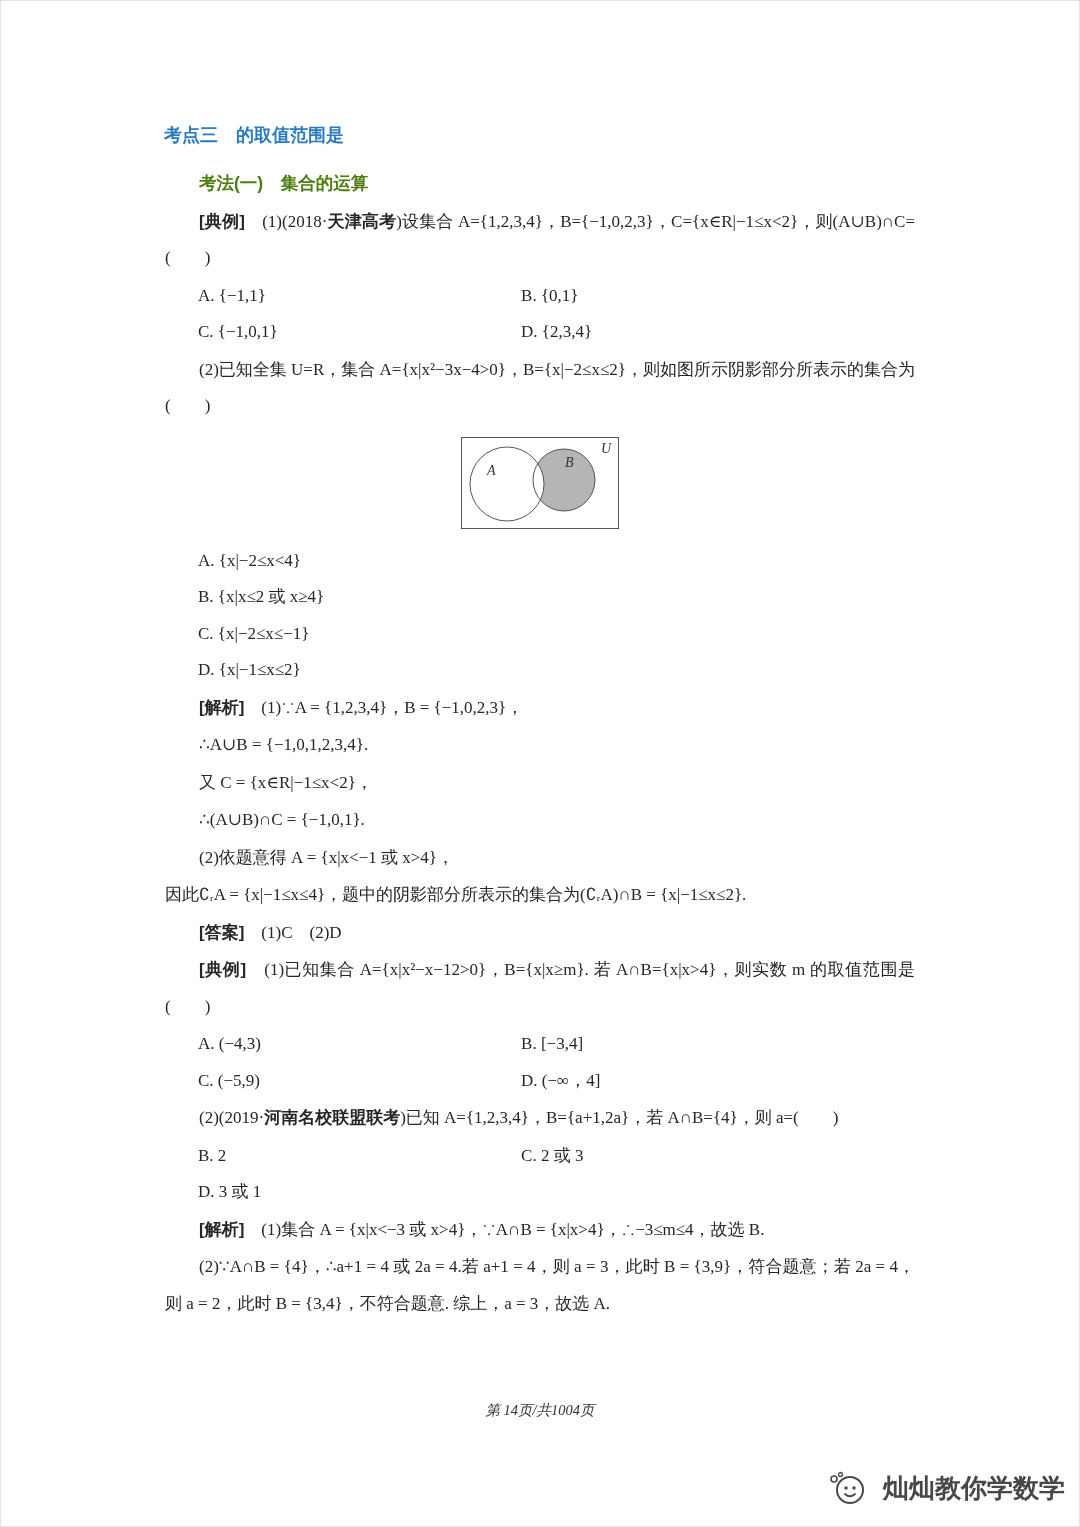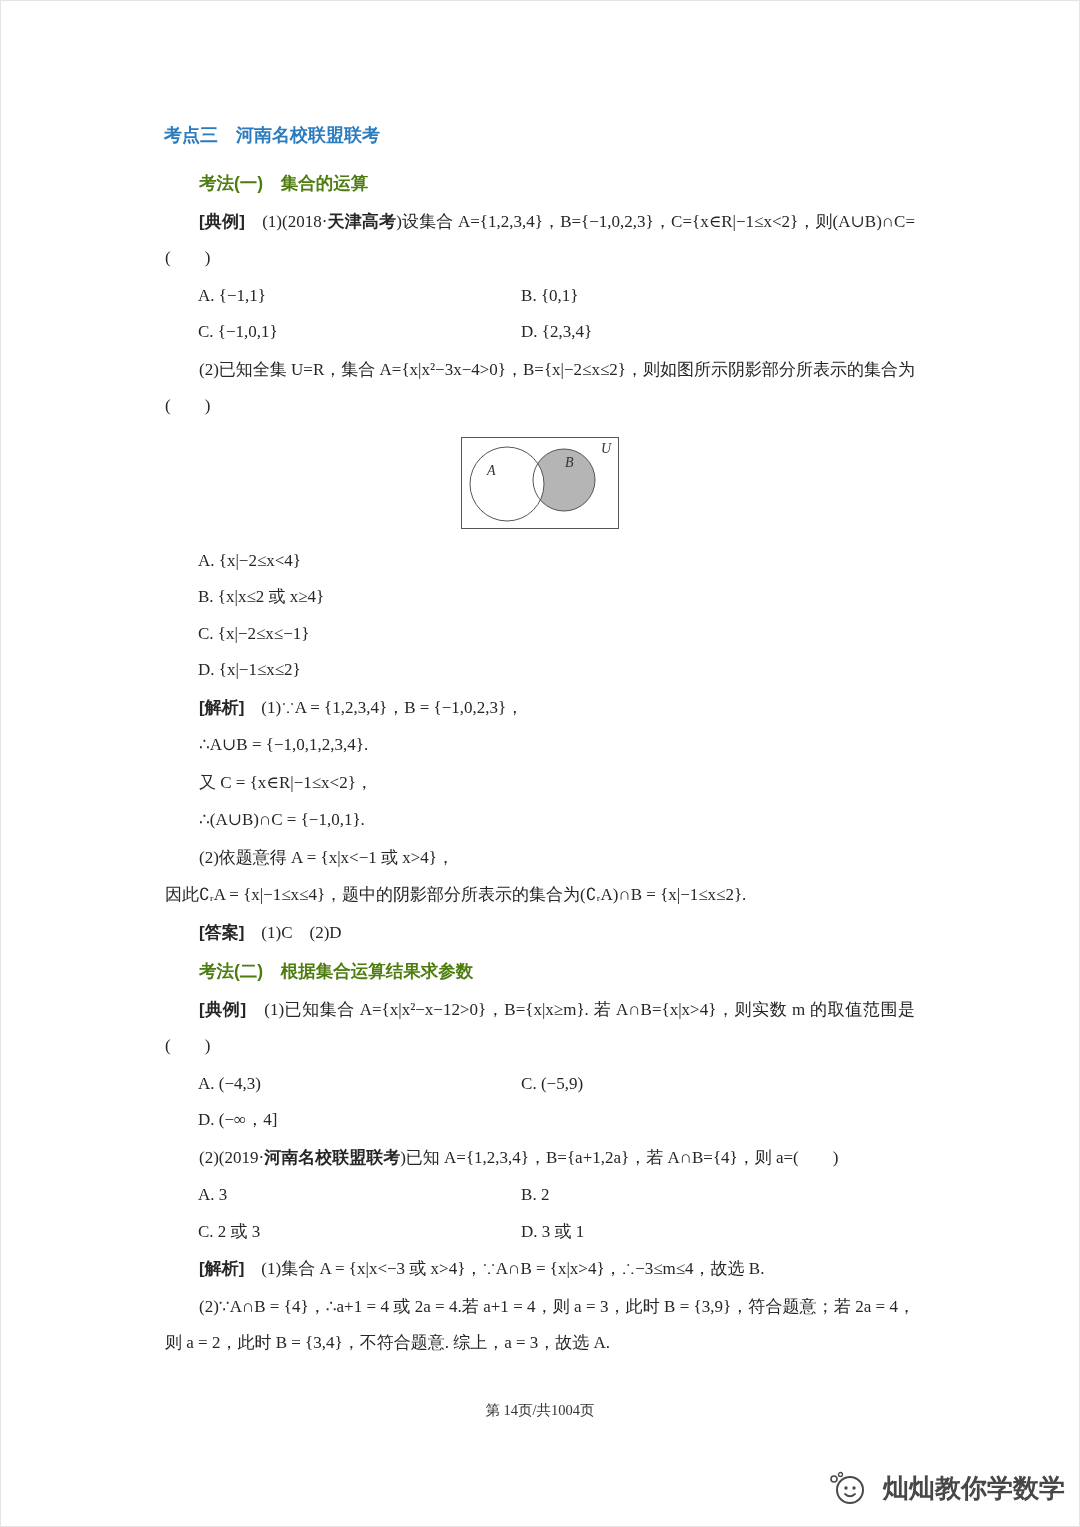--- a/index.html
+++ b/index.html
@@ -65,40 +65,41 @@
     font-size: 14px;
     fill: #333333;
   }
   .footer {
     position: absolute;
     left: 0; right: 0;
     bottom: 106px;
     text-align: center;
     font-size: 14.5px;
     color: #333333;
+    font-style: italic;
   }
   .watermark {
     position: absolute;
     right: 14px;
     bottom: 20px;
     display: flex;
     align-items: center;
     gap: 16px;
     font-family: "Liberation Sans", "DejaVu Sans", sans-serif;
     font-weight: bold;
     font-size: 26px;
     color: #474747;
   }
 </style>
 </head>
 <body>
 
 <div class="page">
 
-  <h1 class="sec-title">考点三　河南名校联盟联考</h1>
+  <h1 class="sec-title">考点三　的取值范围是</h1>
 
   <h2 class="method-title">考法(一)　集合的运算</h2>
 
   <p class="para indent"><b class="blab">[典例]</b><span>　(1)(2018·</span><b class="blab">天津高考</b><span>)设集合 A={1,2,3,4}，B={−1,0,2,3}，C={x∈R|−1≤x&lt;2}，则(A∪B)∩C=(　　)</span></p>
 
   <div class="opts2">
     <div>A. {−1,1}</div>
     <div>B. {0,1}</div>
     <div>C. {−1,0,1}</div>
     <div>D. {2,3,4}</div>
@@ -127,34 +128,33 @@
 
   <p class="para indent"><b class="blab">[解析]</b><span>　(1)∵A = {1,2,3,4}，B = {−1,0,2,3}，</span></p>
   <p class="para indent">∴A∪B = {−1,0,1,2,3,4}.</p>
   <p class="para indent">又 C = {x∈R|−1≤x&lt;2}，</p>
   <p class="para indent">∴(A∪B)∩C = {−1,0,1}.</p>
   <p class="para indent">(2)依题意得 A = {x|x&lt;−1 或 x&gt;4}，</p>
   <p class="para">因此∁ᵣA = {x|−1≤x≤4}，题中的阴影部分所表示的集合为(∁ᵣA)∩B = {x|−1≤x≤2}.</p>
 
   <p class="para indent"><b class="blab">[答案]</b><span>　(1)C　(2)D</span></p>
 
-  <h2 class="method-title">考法(二)　根据集合运算结果求参数</h2>
 
   <p class="para indent"><b class="blab">[典例]</b><span>　(1)已知集合 A={x|x²−x−12&gt;0}，B={x|x≥m}. 若 A∩B={x|x&gt;4}，则实数 m 的取值范围是(　　)</span></p>
 
   <div class="opts2">
     <div>A. (−4,3)</div>
+    <div>B. [−3,4]</div>
     <div>C. (−5,9)</div>
     <div>D. (−∞，4]</div>
   </div>
 
   <p class="para indent"><span>(2)(2019·</span><b class="blab">河南名校联盟联考</b><span>)已知 A={1,2,3,4}，B={a+1,2a}，若 A∩B={4}，则 a=(　　)</span></p>
 
   <div class="opts2">
-    <div>A. 3</div>
     <div>B. 2</div>
     <div>C. 2 或 3</div>
     <div>D. 3 或 1</div>
   </div>
 
   <p class="para indent"><b class="blab">[解析]</b><span>　(1)集合 A = {x|x&lt;−3 或 x&gt;4}，∵A∩B = {x|x&gt;4}，∴−3≤m≤4，故选 B.</span></p>
   <p class="para indent">(2)∵A∩B = {4}，∴a+1 = 4 或 2a = 4.若 a+1 = 4，则 a = 3，此时 B = {3,9}，符合题意；若 2a = 4，则 a = 2，此时 B = {3,4}，不符合题意. 综上，a = 3，故选 A.</p>
 
   <div class="footer">第 14页/共1004页</div>
 

